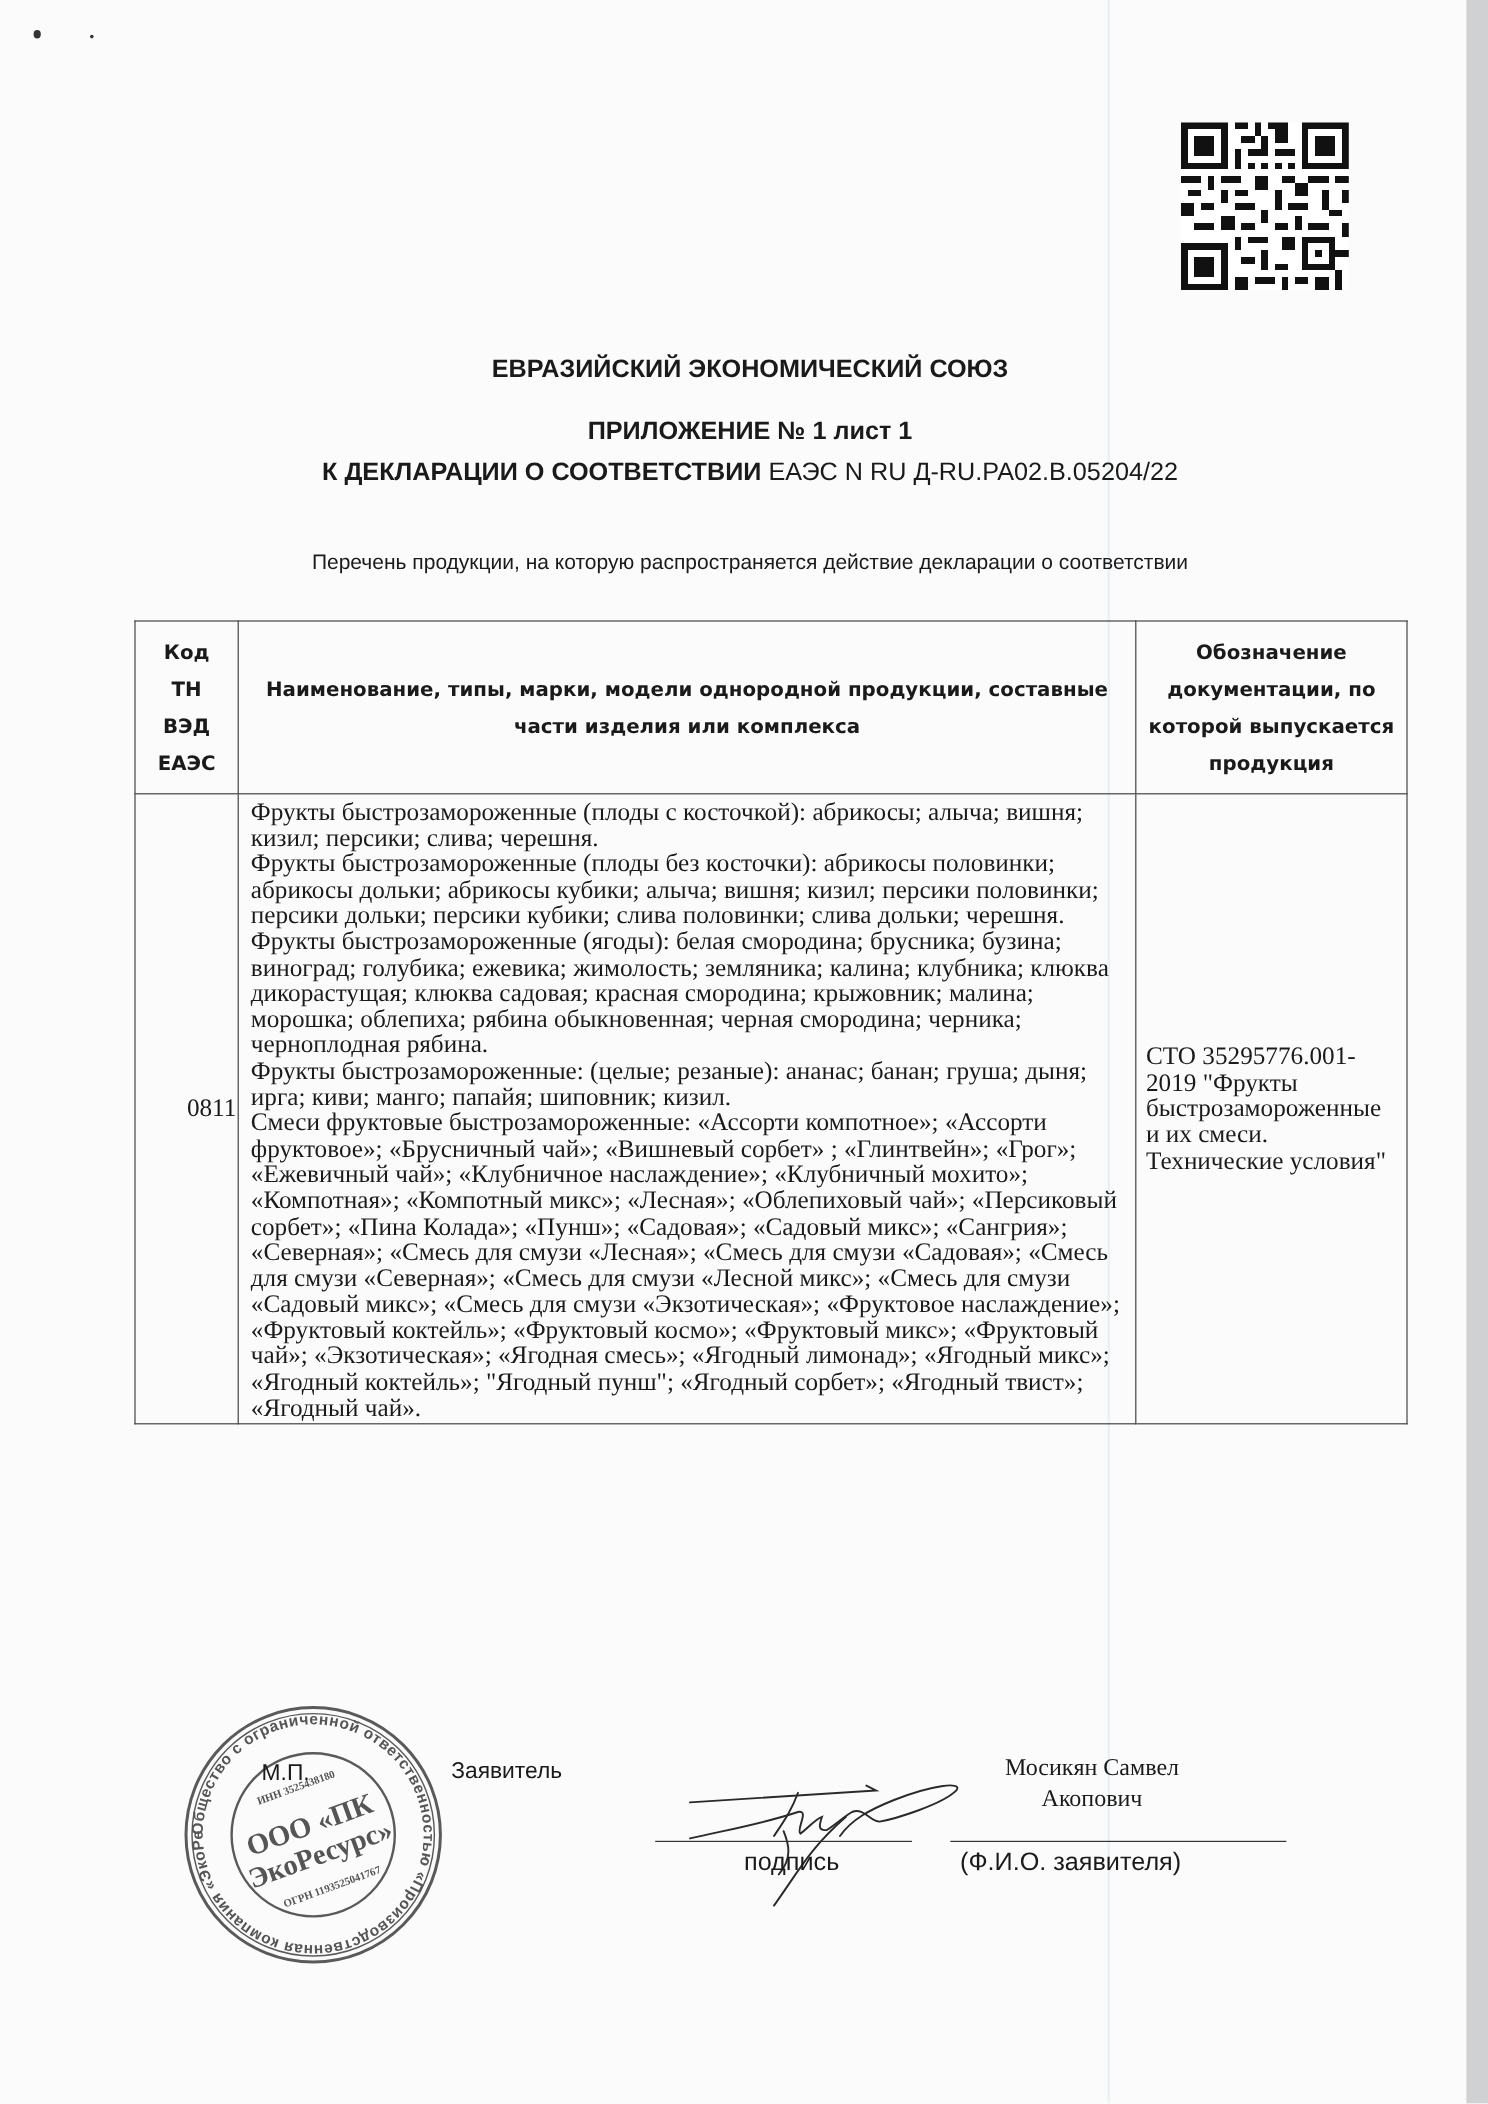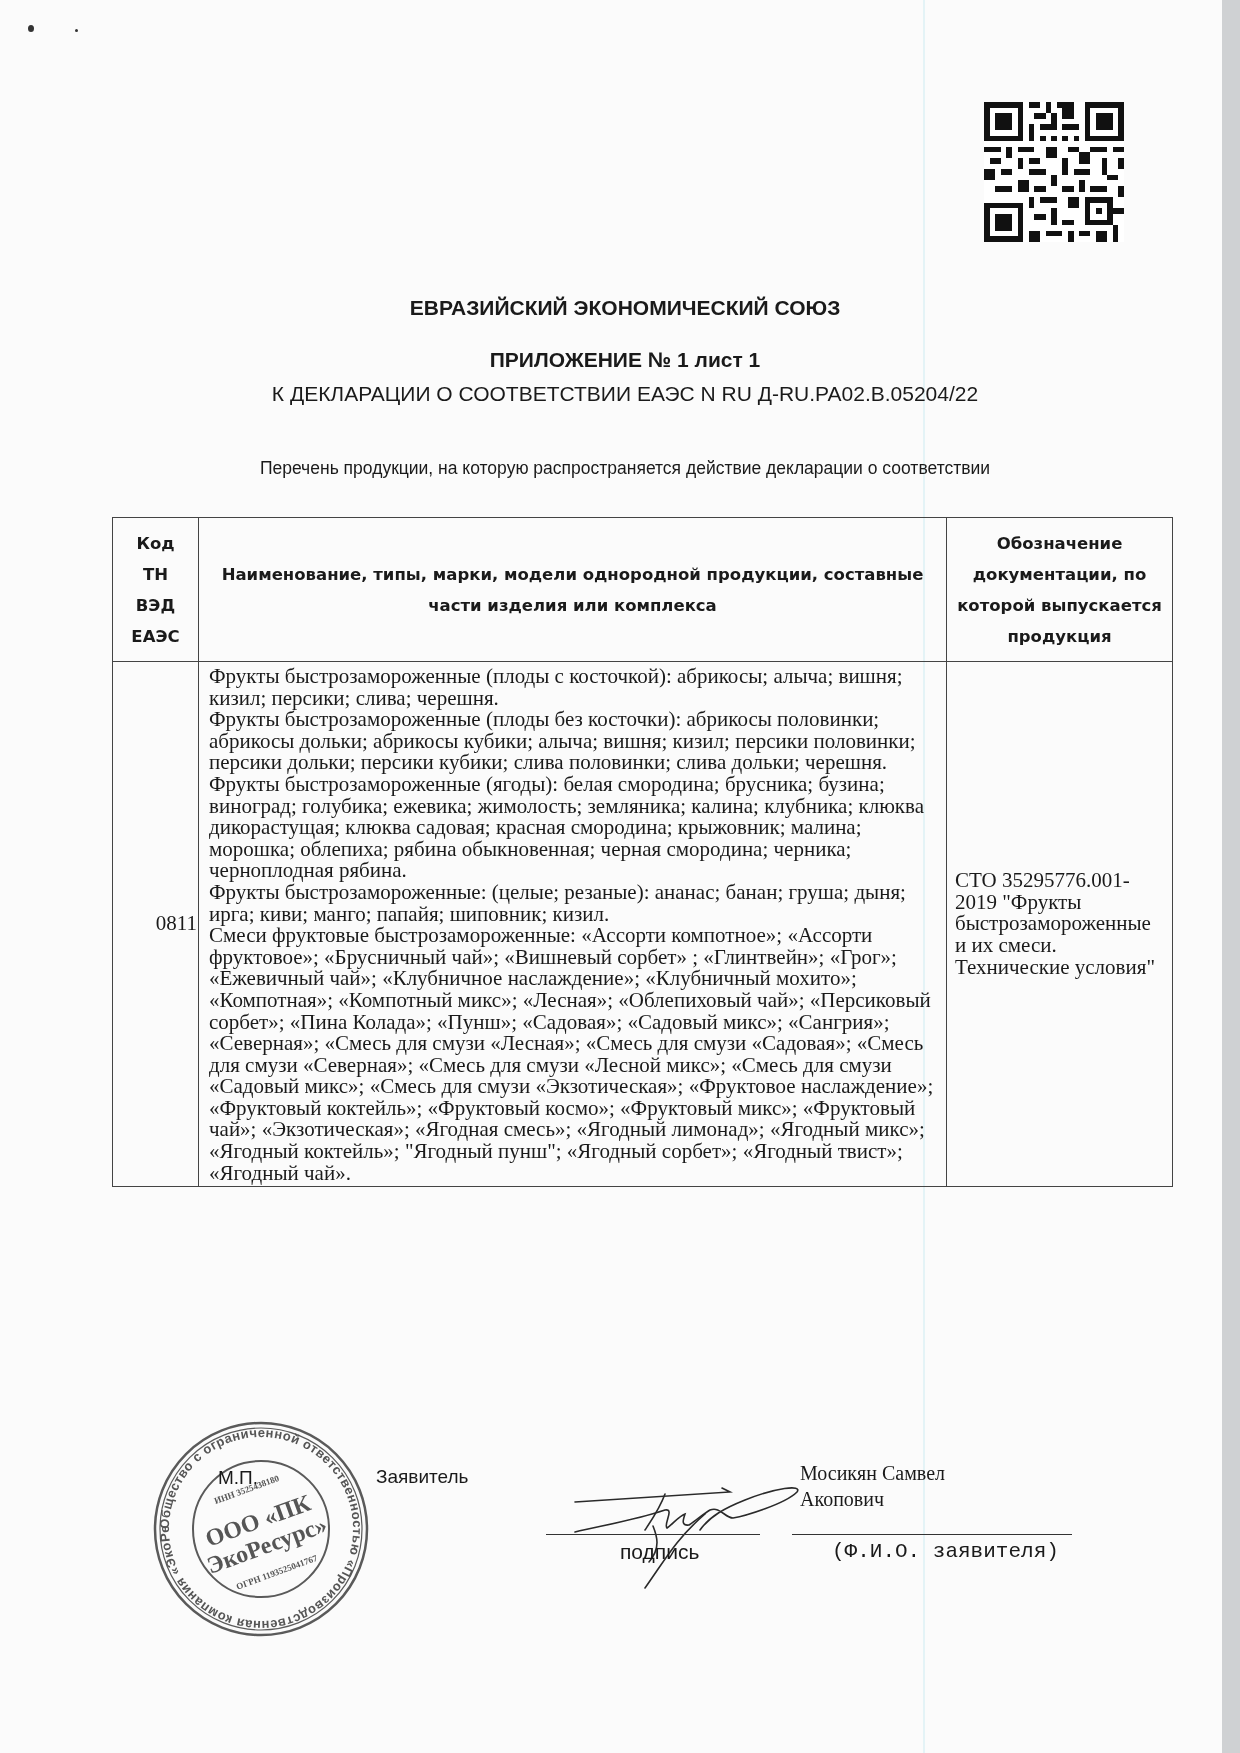--- a/index.html
+++ b/index.html
@@ -11,21 +11,21 @@
   .right-band { position: absolute; left: 1222px; top: 0; width: 18px; height: 1753px; background: #cfd1d3; }
   .scan-line { position: absolute; left: 923px; top: 0; width: 2px; height: 1753px; background: #e4f3f6; }
   .speck { position: absolute; background: #333; border-radius: 50%; }
 
   .qr { position: absolute; left: 984px; top: 102px; width: 140px; height: 140px; }
 
   .title { position: absolute; left: 0; width: 1250px; text-align: center; }
   .t1 { top: 296px; font-size: 21px; font-weight: bold; }
   .t2 { top: 348px; font-size: 21px; font-weight: bold; }
   .t3 { top: 382px; font-size: 21px; }
-  .t3 b { font-weight: normal; }
+  .t3 b { font-weight: bold; }
   .subtitle { position: absolute; top: 458px; left: 0; width: 1250px; text-align: center; font-size: 17.5px; }
 
   table.decl {
     position: absolute; left: 112px; top: 517px; width: 1060px;
     border-collapse: collapse; table-layout: fixed;
   }
   table.decl td, table.decl th { border: 1.5px solid #444; vertical-align: middle; }
   table.decl th {
     font-family: "DejaVu Sans", sans-serif; font-weight: bold; font-size: 16.5px;
     line-height: 31px; text-align: center; padding: 0 4px; height: 143px;
@@ -39,21 +39,21 @@
   td.code { text-align: right; }
   td.names { padding: 4px 6px 2px 10px; vertical-align: top; }
   td.names p { margin: 0; }
   td.doc { vertical-align: top; padding: 4px 8px; line-height: 27px; font-size: 17.5px; }
 
   .stamp { position: absolute; left: 150px; top: 1418px; width: 222px; height: 222px; }
   .mp { position: absolute; left: 218px; top: 1467px; font-size: 19px; }
   .applicant { position: absolute; left: 376px; top: 1466px; font-size: 19px; }
   .sig-line { position: absolute; top: 1534px; height: 1px; background: #333; }
   .sig-caption { position: absolute; top: 1540px; font-size: 21px; }
-  .fio-name { position: absolute; left: 800px; top: 1460px; width: 220px; font-family: "Liberation Serif", serif; font-size: 20px; line-height: 26px; }
+  .fio-name { position: absolute; left: 800px; top: 1460px; width: 220px; text-align: center; font-family: "Liberation Serif", serif; font-size: 20px; line-height: 26px; }
   .signature { position: absolute; left: 545px; top: 1470px; width: 260px; height: 125px; }
 </style>
 </head>
 <body>
 
 <div class="right-band"></div>
 <div class="scan-line"></div>
 <div class="speck" style="left:28px;top:25px;width:6px;height:7px;"></div>
 <div class="speck" style="left:75px;top:29px;width:3px;height:3px;"></div>
 
@@ -195,13 +195,13 @@
   </g>
 </svg>
 <div class="sig-line" style="left:546px;width:214px;"></div>
 <div class="sig-caption" style="left:620px;">подпись</div>
 
 <div class="fio-name">
   <div>Мосикян Самвел</div>
   <div>Акопович</div>
 </div>
 <div class="sig-line" style="left:792px;width:280px;"></div>
-<div class="sig-caption" style="left:832px;font-family:Liberation Mono, monospace;">(Ф.И.О. заявителя)</div>
+<div class="sig-caption" style="left:800px;">(Ф.И.О. заявителя)</div>
 
 </body></html>

